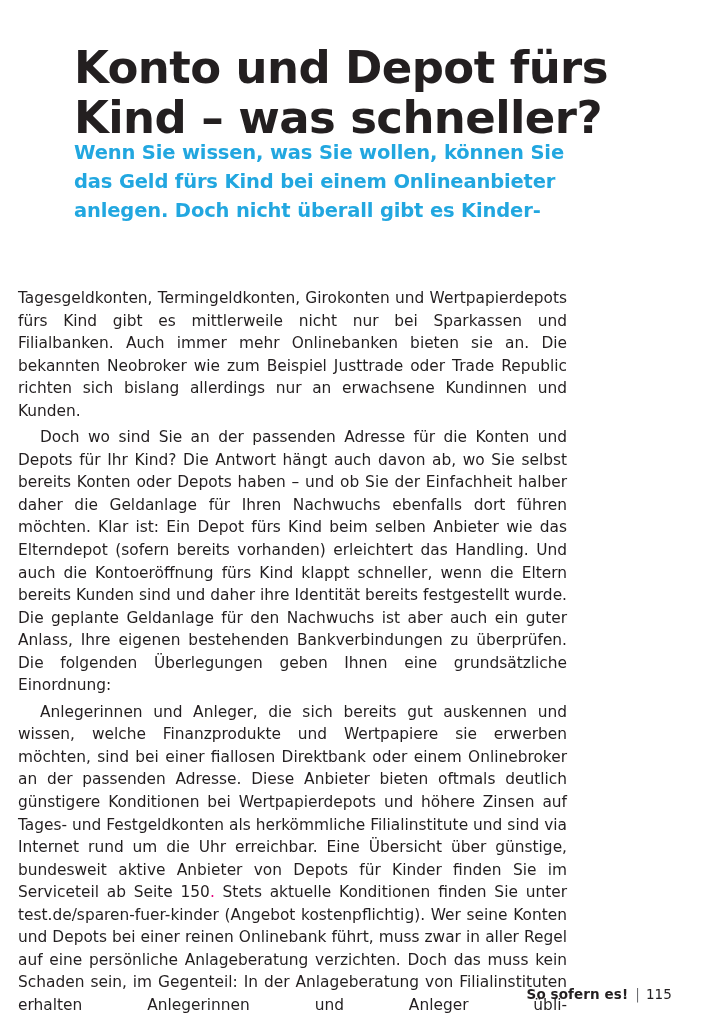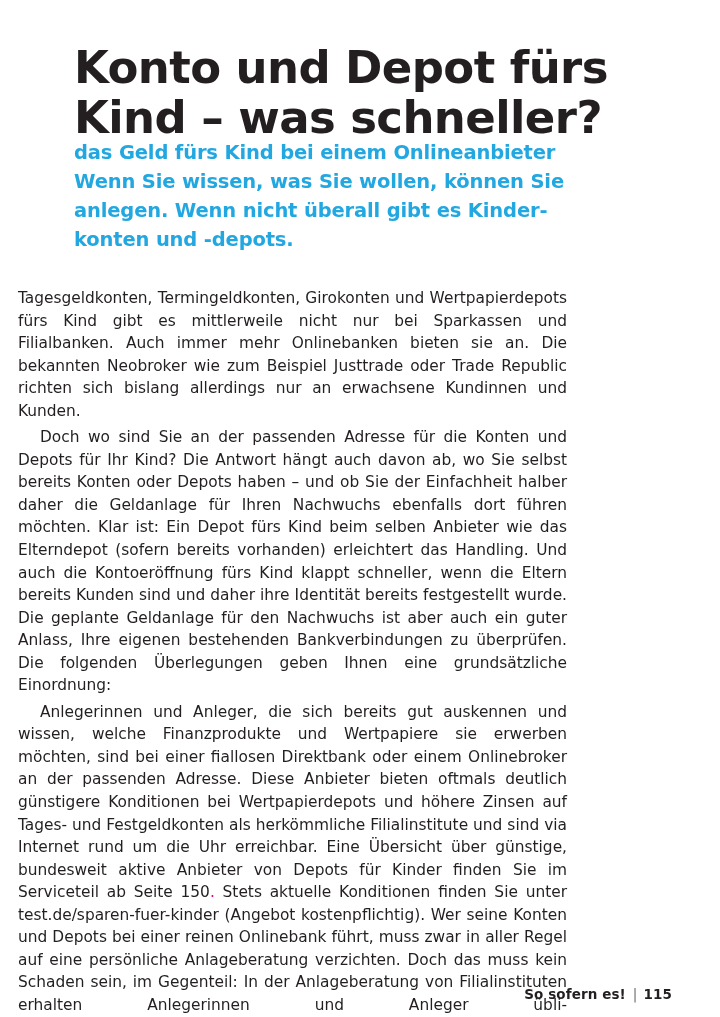--- a/index.html
+++ b/index.html
@@ -100,39 +100,38 @@
   }
   .footer .fname {
     font-weight: bold;
   }
   .footer .fsep {
     display: inline-block;
     padding: 0 6px 0 7px;
     color: #6d6e71;
   }
   .footer .fpage {
-    font-weight: bold;
+    font-weight: normal;
     text-align: right;
   }
 </style>
 </head>
 <body>
 
 <div class="page">
 
   <h1 class="headline">
     <span class="l1">Konto und Depot fürs</span>
     <span class="l2">Kind – was schneller?</span>
   </h1>
 
   <div class="lead">
+    <span>Wenn Sie wissen, was Sie wollen, können Sie</span>
     <span>das Geld fürs Kind bei einem Onlineanbieter</span>
-    <span>Wenn Sie wissen, was Sie wollen, können Sie</span>
-    <span>anlegen. Wenn nicht überall gibt es Kinder-</span>
-    <span>konten und -depots.</span>
+    <span>anlegen. Doch nicht überall gibt es Kinder-</span>
   </div>
 
   <div class="body-col">
     <p>Tagesgeldkonten, Termingeldkonten, Girokonten und Wertpapierdepots fürs Kind gibt es mittlerweile nicht nur bei Sparkassen und Filialbanken. Auch immer mehr Onlinebanken bieten sie an. Die bekannten Neobroker wie zum Beispiel Justtrade oder Trade Republic richten sich bislang allerdings nur an erwachsene Kundinnen und Kunden.</p>
     <p class="indent">Doch wo sind Sie an der passenden Adresse für die Konten und Depots für Ihr Kind? Die Antwort hängt auch davon ab, wo Sie selbst bereits Konten oder Depots haben – und ob Sie der Einfachheit halber daher die Geldanlage für Ihren Nachwuchs ebenfalls dort führen möchten. Klar ist: Ein Depot fürs Kind beim selben Anbieter wie das Elterndepot (sofern bereits vorhanden) erleichtert das Handling. Und auch die Kontoeröffnung fürs Kind klappt schneller, wenn die Eltern bereits Kunden sind und daher ihre Identität bereits festgestellt wurde. Die geplante Geldanlage für den Nachwuchs ist aber auch ein guter Anlass, Ihre eigenen bestehenden Bankverbindungen zu überprüfen. Die folgenden Überlegungen geben Ihnen eine grundsätzliche Einordnung:</p>
     <p class="indent force-justify"><span>Anlegerinnen und Anleger, die sich bereits gut auskennen und wissen, welche Finanzprodukte und Wertpapiere sie erwerben möchten, sind bei einer fiallosen Direktbank oder einem Onlinebroker an der passenden Adresse. Diese Anbieter bieten oftmals deutlich günstigere Konditionen bei Wertpapierdepots und höhere Zinsen auf Tages- und Festgeldkonten als herkömmliche Filialinstitute und sind via Internet rund um die Uhr erreichbar. Eine Übersicht über günstige, bundesweit aktive Anbieter von Depots für Kinder finden Sie im Serviceteil ab Seite 150</span><span class="accent-dot">.</span><span> Stets aktuelle Konditionen finden Sie unter test.de/sparen-fuer-kinder (Angebot kostenpflichtig). Wer seine Konten und Depots bei einer reinen Onlinebank führt, muss zwar in aller Regel auf eine persönliche Anlageberatung verzichten. Doch das muss kein Schaden sein, im Gegenteil: In der Anlageberatung von Filialinstituten erhalten Anlegerinnen und Anleger übli-</span></p>
   </div>
 
   <div class="footer">
     <span class="fname">So sofern es!</span><span class="fsep">|</span><span class="fpage">115</span>

